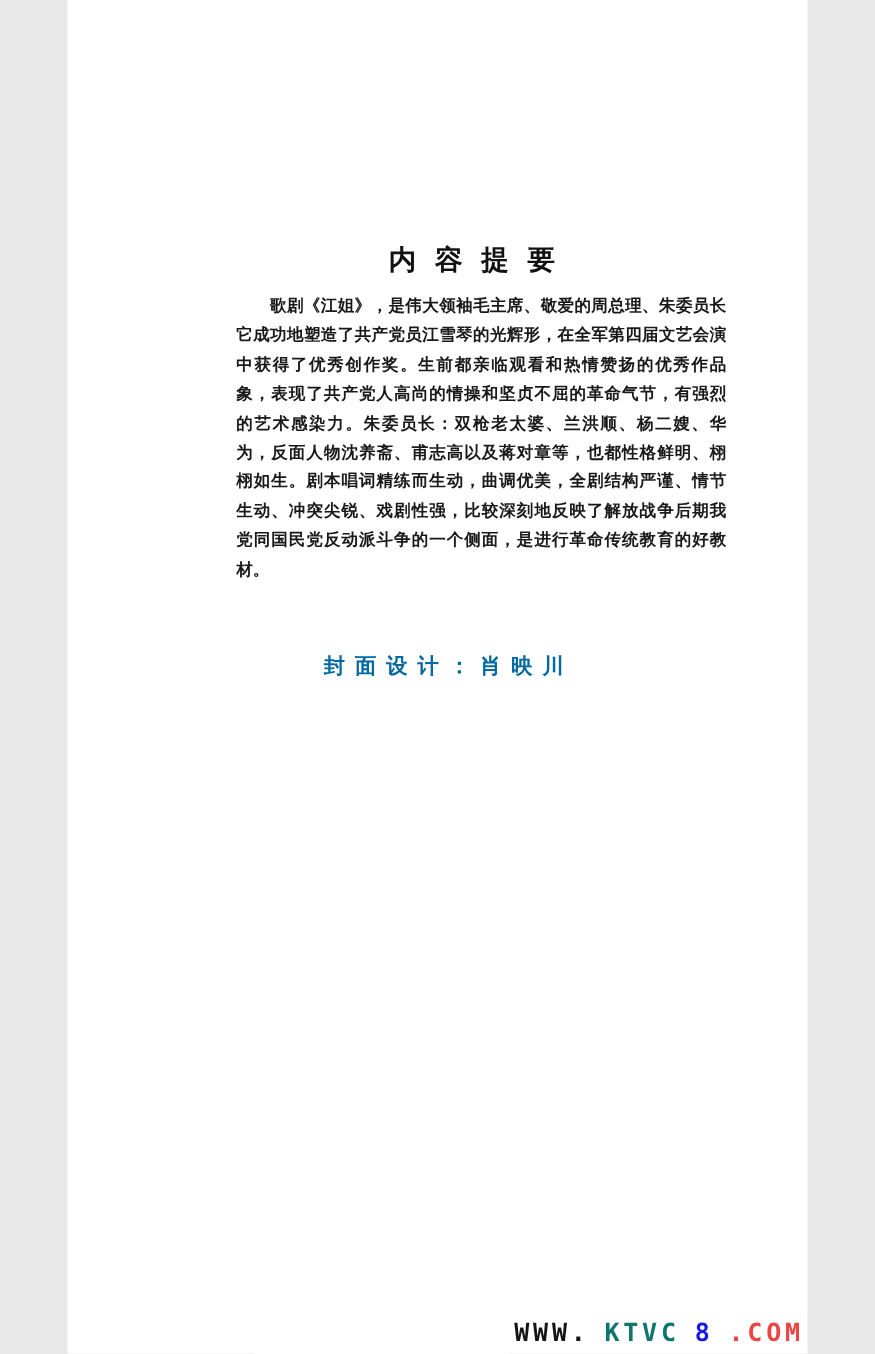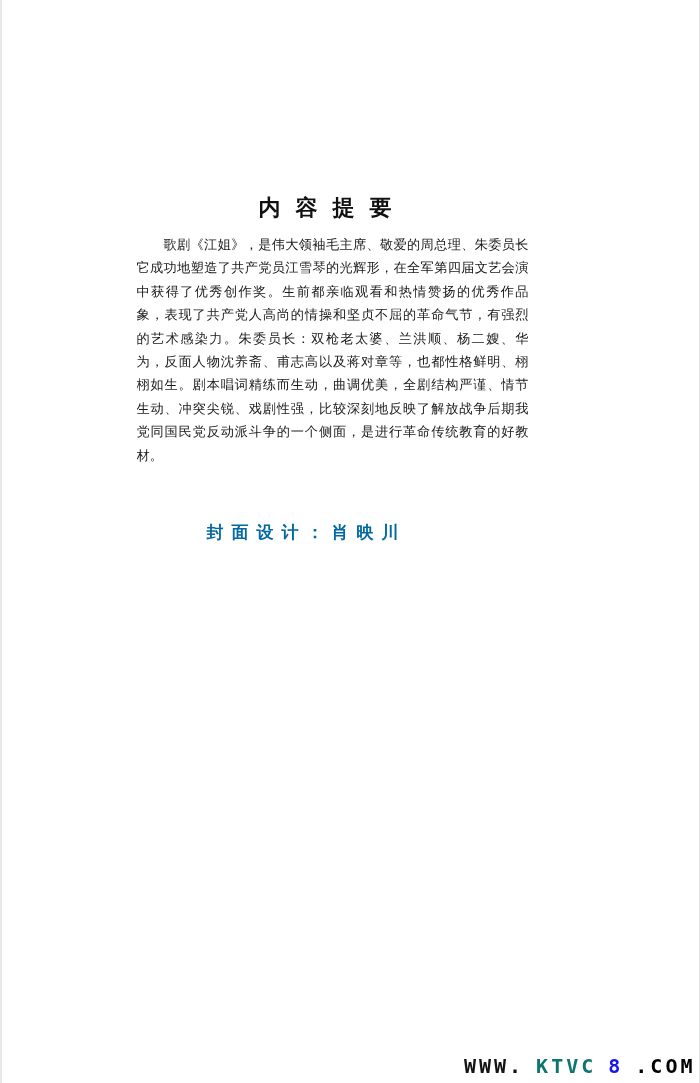--- a/index.html
+++ b/index.html
@@ -2,21 +2,21 @@
 <html><head>
 <meta charset="utf-8">
 <style>
   html, body {
     margin: 0;
     padding: 0;
     background: #e8e8e8;
   }
   .page {
     position: relative;
-    width: 697px;
+    width: 592px;
     height: 1083px;
     margin: 0 auto;
     background: #ffffff;
     overflow: hidden;
     font-family: "Liberation Serif", serif;
     color: #1a1a1a;
   }
   .title {
     position: absolute;
     top: 194px;
@@ -30,20 +30,21 @@
     line-height: 28px;
     color: #111111;
   }
   .summary {
     position: absolute;
     top: 233px;
     left: 135px;
     width: 392px;
     font-size: 13.2px;
     color: #191919;
+    font-weight: bold;
   }
   .summary .line {
     height: 23.4px;
     line-height: 23.4px;
     text-align: justify;
     text-align-last: justify;
     text-justify: inter-character;
     overflow: hidden;
   }
   .summary .line.first {
@@ -94,16 +95,16 @@
     <div class="line">为，反面人物沈养斋、甫志高以及蒋对章等，也都性格鲜明、栩</div>
     <div class="line">栩如生。剧本唱词精练而生动，曲调优美，全剧结构严谨、情节</div>
     <div class="line">生动、冲突尖锐、戏剧性强，比较深刻地反映了解放战争后期我</div>
     <div class="line">党同国民党反动派斗争的一个侧面，是进行革命传统教育的好教</div>
     <div class="line last">材。</div>
   </div>
 
   <div class="credit">封面设计：肖映川</div>
 
   <div class="watermark">
-    <span class="wm-seg" style="color: rgb(20, 20, 20);">WWW.</span><span class="wm-seg" style="color: #0f766e;">KTVC</span><span class="wm-seg" style="color: rgb(23, 23, 238);">8</span><span class="wm-seg" style="color: #000000;">.COM</span>
+    <span class="wm-seg" style="color: rgb(20, 20, 20);">WWW.</span><span class="wm-seg" style="color: #0f766e;">KTVC</span><span class="wm-seg" style="color: rgb(23, 23, 238);">8</span><span class="wm-seg" style="color: #ef4444;">.COM</span>
   </div>
 
 </div>
 
 </body></html>

